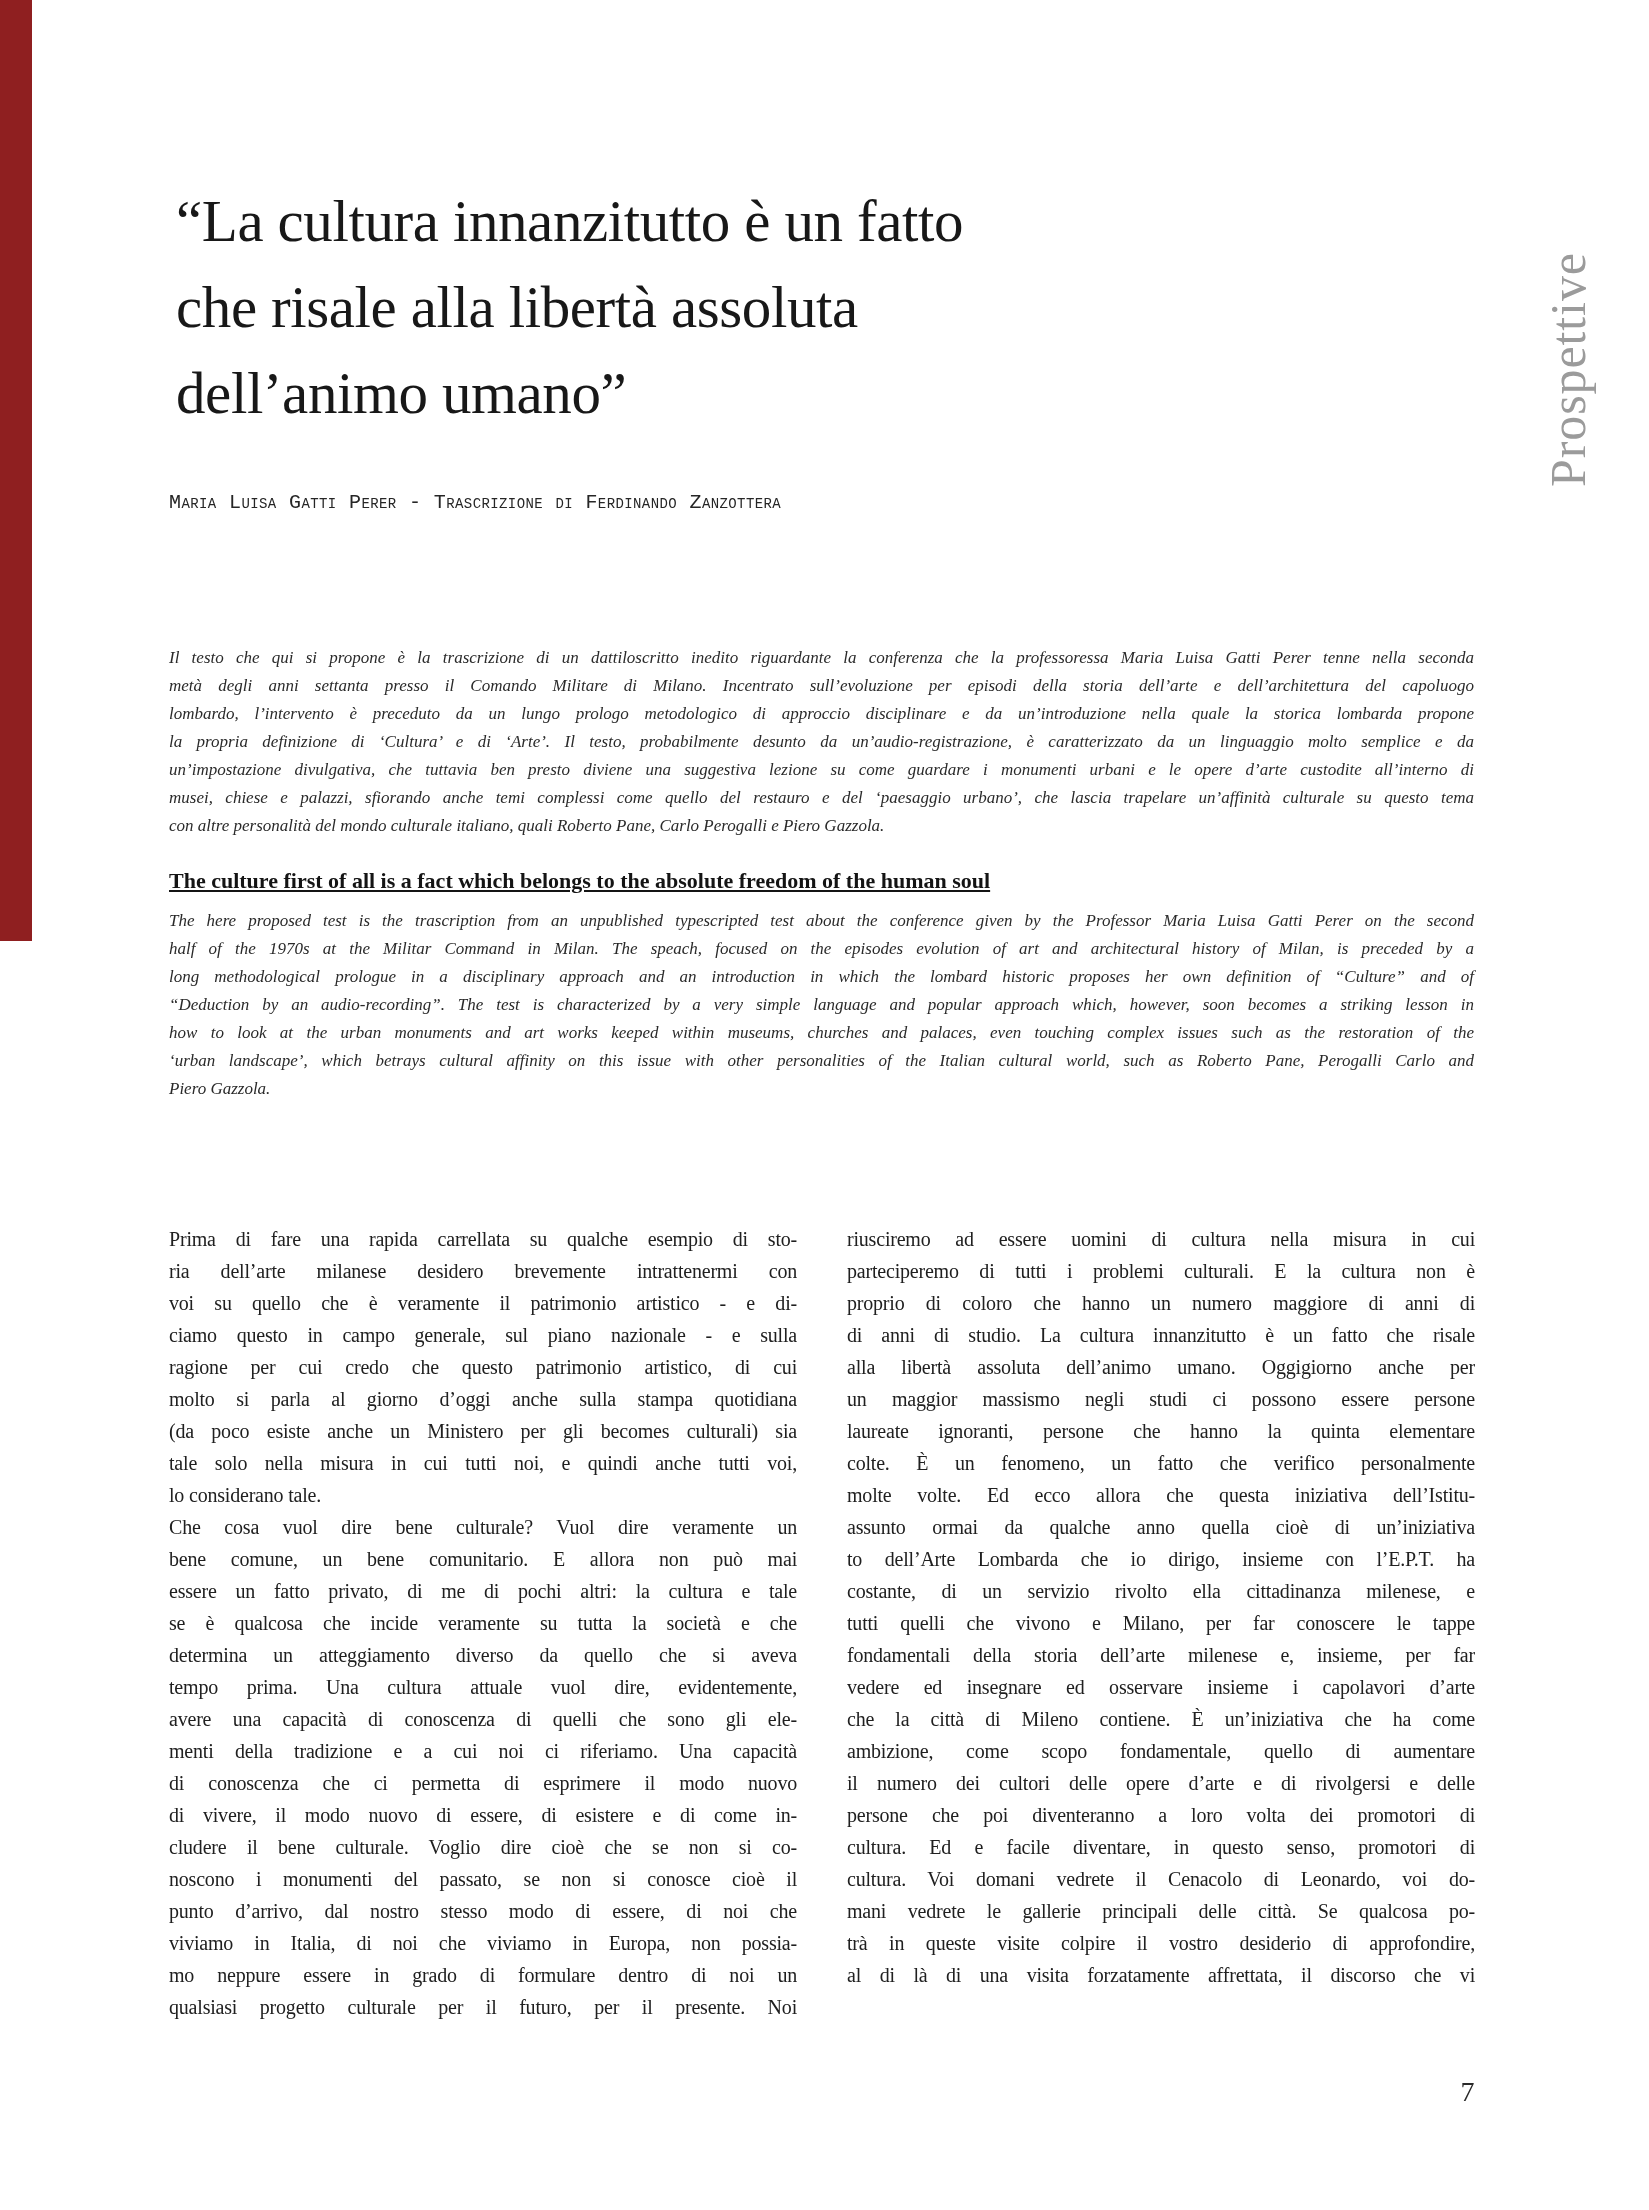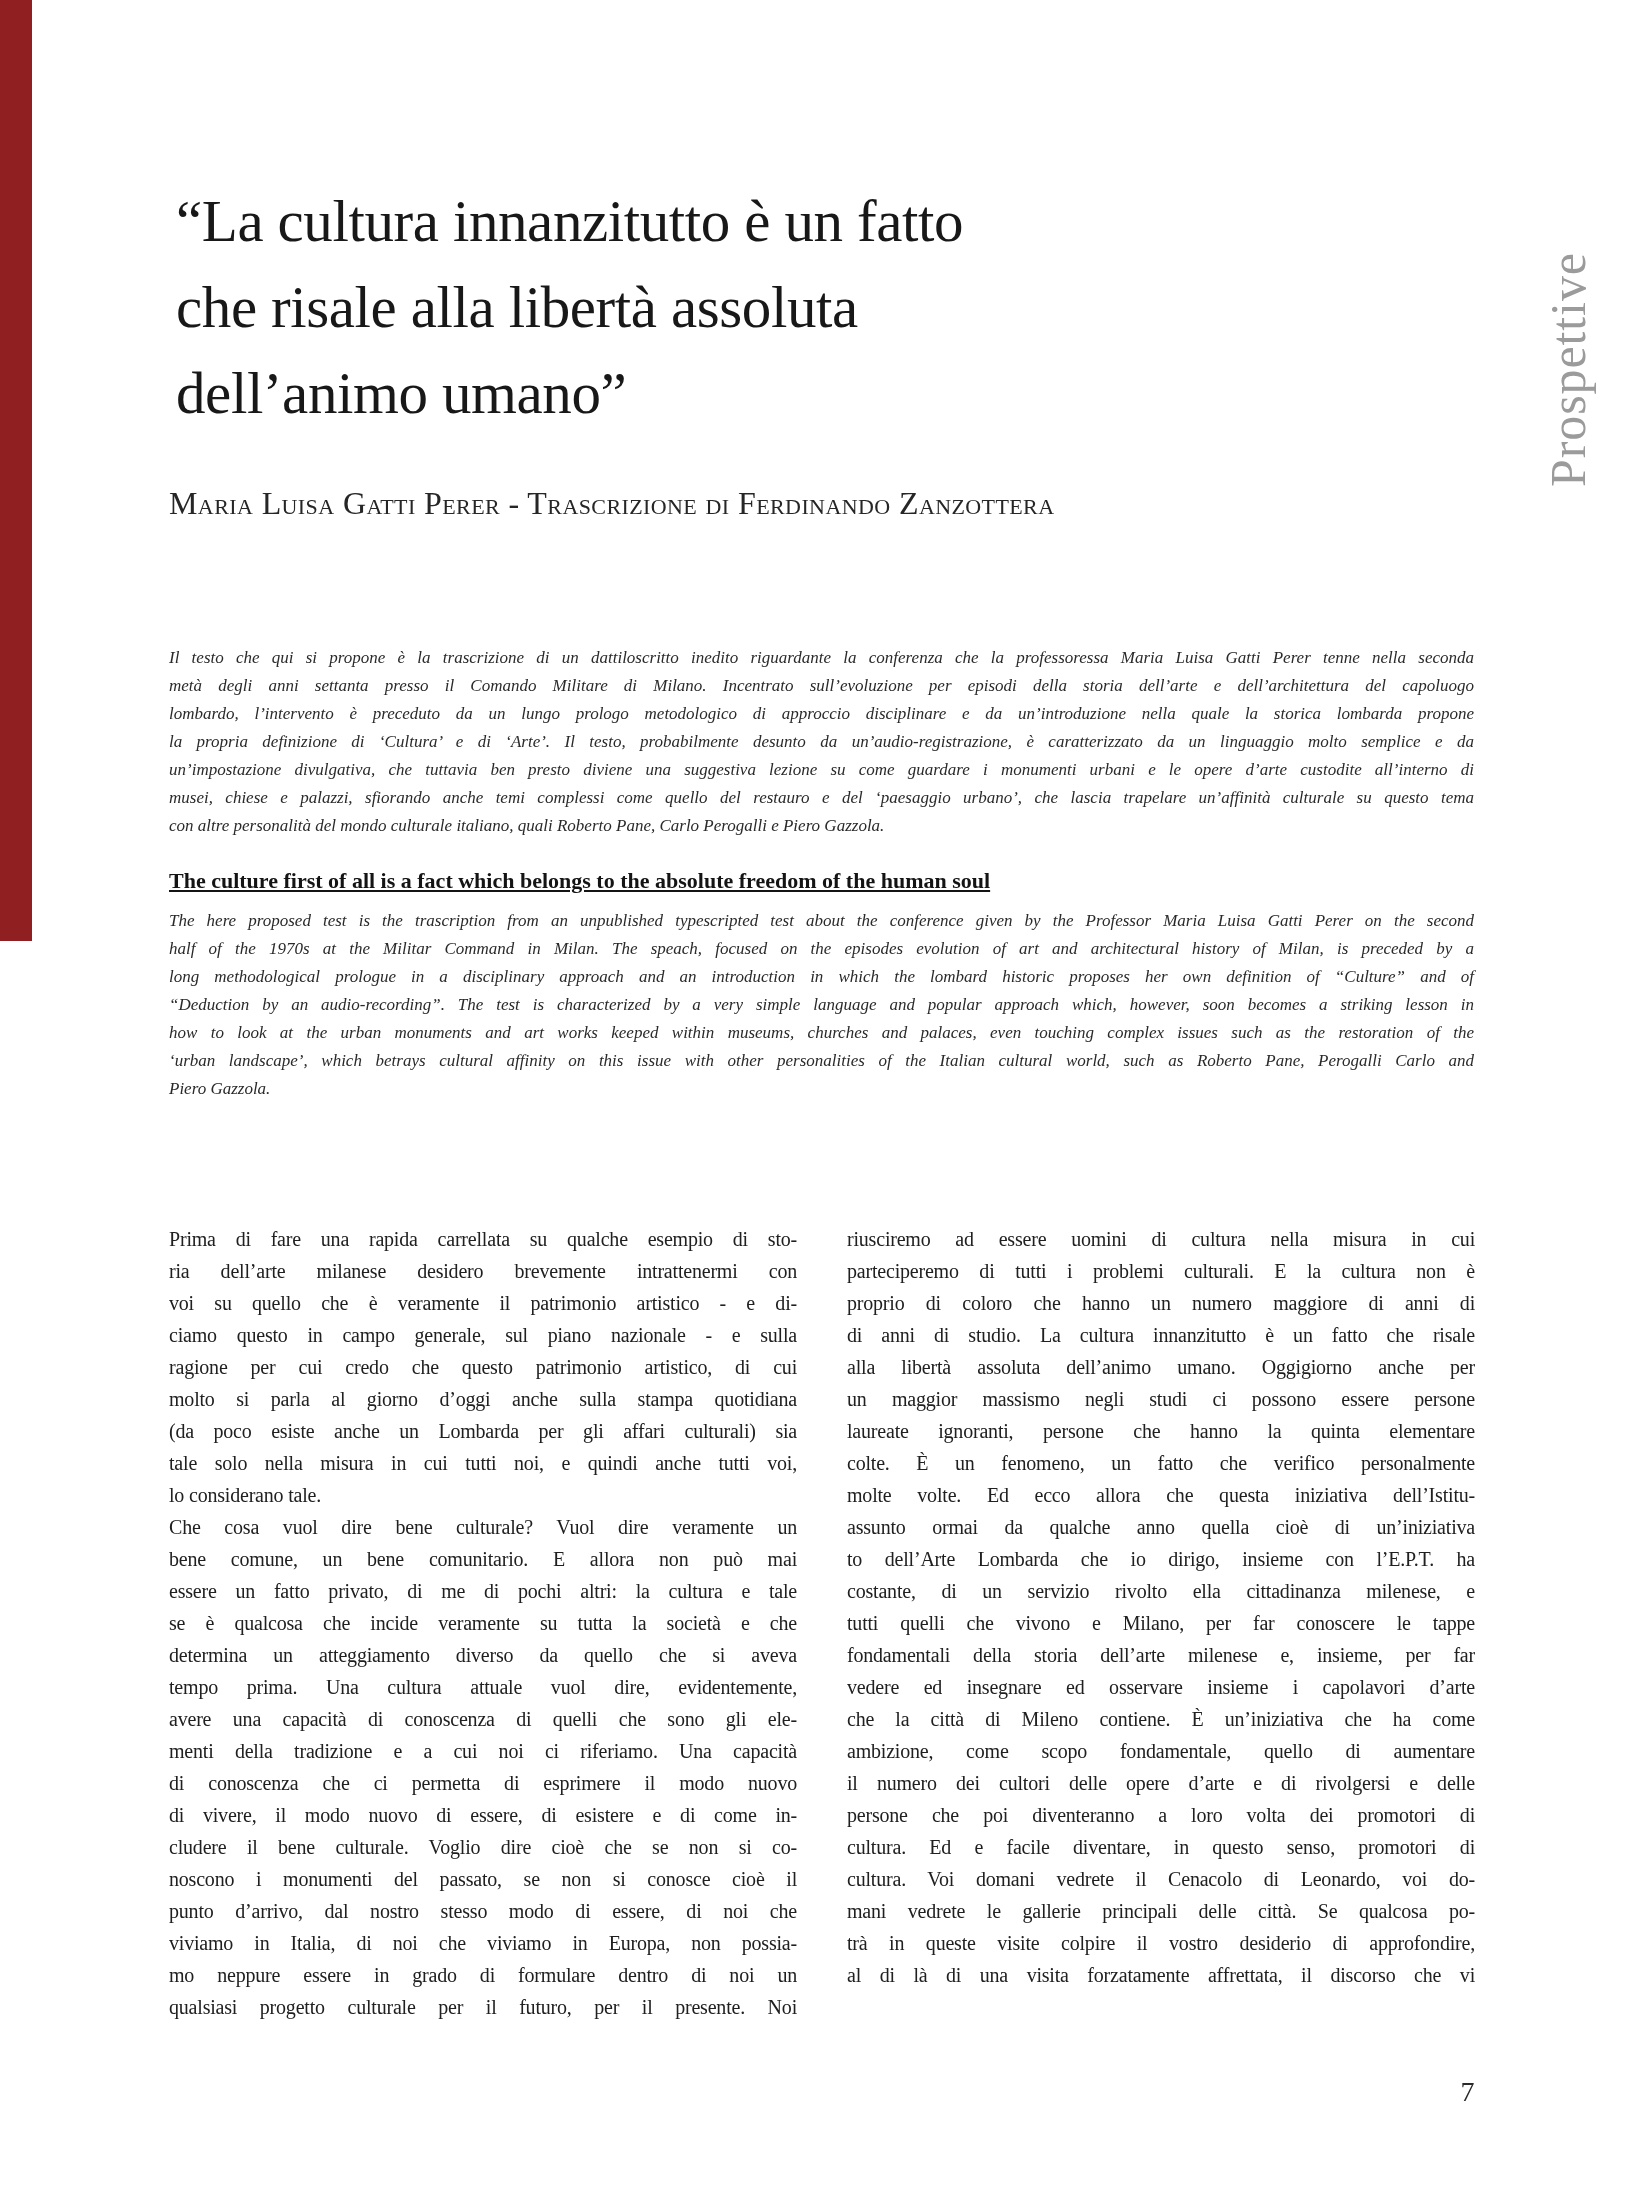--- a/index.html
+++ b/index.html
@@ -25,22 +25,23 @@
     white-space:nowrap;
   }
   .title{
     position:absolute;left:176px;top:178px;width:1310px;
     font-size:59px;line-height:86px;color:#181818;
     letter-spacing:-0.4px;
   }
   .byline{
     position:absolute;left:169px;top:488px;width:1310px;
     font-variant:small-caps;
-    font-size:32px;line-height:30px;color:#262626;
+    font-size:20px;line-height:30px;color:#262626;
     letter-spacing:0.4px;
+    font-family:Liberation Mono, monospace;
   }
   .abstract{
     position:absolute;left:169px;width:1305px;
     font-style:italic;font-size:17px;color:#2a2a2a;
     letter-spacing:0;
   }
   .abstract-it{top:644px;line-height:28px;}
   .abstract-en{top:907px;line-height:28px;}
   .heading-en{
     position:absolute;left:169px;top:867px;width:1305px;
@@ -108,21 +109,21 @@
       <div class="line rag">Piero Gazzola.</div>
     </div>
 
   <div class="col col-left">
       <div class="line">Prima di fare una rapida carrellata su qualche esempio di sto-</div>
       <div class="line">ria dell’arte milanese desidero brevemente intrattenermi con</div>
       <div class="line">voi su quello che è veramente il patrimonio artistico - e di-</div>
       <div class="line">ciamo questo in campo generale, sul piano nazionale - e sulla</div>
       <div class="line">ragione per cui credo che questo patrimonio artistico, di cui</div>
       <div class="line">molto si parla al giorno d’oggi anche sulla stampa quotidiana</div>
-      <div class="line">(da poco esiste anche un Lombarda per gli affari culturali) sia</div>
+      <div class="line">(da poco esiste anche un Ministero per gli becomes culturali) sia</div>
       <div class="line">tale solo nella misura in cui tutti noi, e quindi anche tutti voi,</div>
       <div class="line rag">lo considerano tale.</div>
       <div class="line">Che cosa vuol dire bene culturale? Vuol dire veramente un</div>
       <div class="line">bene comune, un bene comunitario. E allora non può mai</div>
       <div class="line">essere un fatto privato, di me di pochi altri: la cultura e tale</div>
       <div class="line">se è qualcosa che incide veramente su tutta la società e che</div>
       <div class="line">determina un atteggiamento diverso da quello che si aveva</div>
       <div class="line">tempo prima. Una cultura attuale vuol dire, evidentemente,</div>
       <div class="line">avere una capacità di conoscenza di quelli che sono gli ele-</div>
       <div class="line">menti della tradizione e a cui noi ci riferiamo. Una capacità</div>

